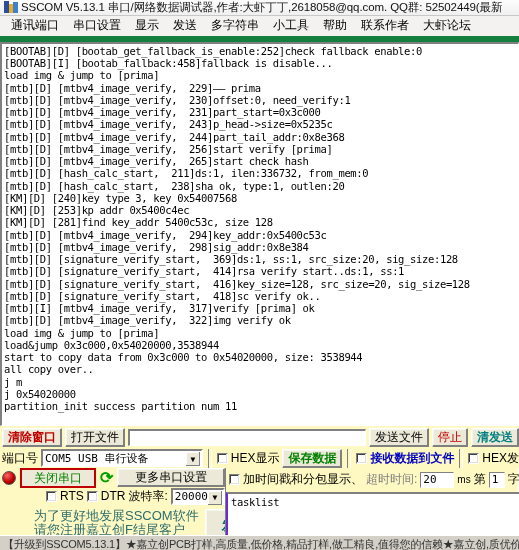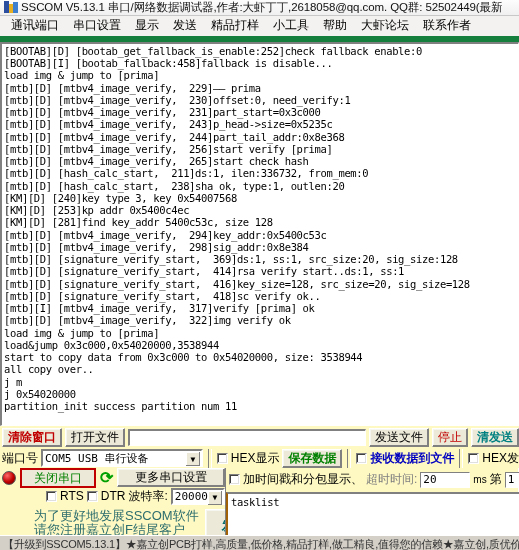--- a/index.html
+++ b/index.html
@@ -281,21 +281,21 @@
     color: #006a6a;
     font-weight: bold;
     font-size: 13px;
     letter-spacing: 6px;
     flex: 0 0 auto;
   }
   .sendbox {
     flex: 1 1 auto;
     background: #ffffff;
     border-top: 2px solid #808080;
-    border-left: 2px solid #a16207;
+    border-left: 2px solid #6d28d9;
     margin: 0;
     font-family: "DejaVu Sans Mono", monospace;
     font-size: 10.5px;
     padding: 2px 0 0 3px;
     box-sizing: border-box;
     overflow: hidden;
     white-space: pre;
     letter-spacing: -0.3px;
   }
   .statusbar {
@@ -305,21 +305,21 @@
     border-top: 1px solid #ffffff;
     overflow: hidden;
     font-size: 11px;
     color: #333;
     white-space: nowrap;
     padding-left: 3px;
     line-height: 16px;
     letter-spacing: -0.2px;
   }
   .numbox {
-    width: 50px; height: 16px;
+    width: 34px; height: 16px;
     background: #fff;
     border-top: 1px solid #808080;
     border-left: 1px solid #808080;
     border-right: 1px solid #fff;
     border-bottom: 1px solid #fff;
     font-size: 11px;
     font-family: "DejaVu Sans Mono", monospace;
     display: flex; align-items: center;
     padding-left: 2px;
     box-sizing: border-box;
@@ -340,25 +340,25 @@
         <span class="b3"></span>
     </span>
     <span class="title-text">SSCOM V5.13.1 串口/网络数据调试器,作者:大虾丁丁,2618058@qq.com. QQ群: 52502449(最新</span>
   </div>
 
   <div class="menubar">
     <div class="menu-item">通讯端口</div>
     <div class="menu-item">串口设置</div>
     <div class="menu-item">显示</div>
     <div class="menu-item">发送</div>
-    <div class="menu-item">精品打样</div>
+    <div class="menu-item">多字符串</div>
     <div class="menu-item">小工具</div>
     <div class="menu-item">帮助</div>
+    <div class="menu-item">联系作者</div>
     <div class="menu-item">大虾论坛</div>
-    <div class="menu-item">联系作者</div>
   </div>
 
   <div class="logwrap">
     <div class="logtext">[BOOTAB][D] [bootab_get_fallback_is_enable:252]check fallback enable:0
 [BOOTAB][I] [bootab_fallback:458]fallback is disable...
 load img &amp; jump to [prima]
 [mtb][D] [mtbv4_image_verify,  229]—— prima
 [mtb][D] [mtbv4_image_verify,  230]offset:0, need_verify:1
 [mtb][D] [mtbv4_image_verify,  231]part_start=0x3c000
 [mtb][D] [mtbv4_image_verify,  243]p_head-&gt;size=0x5235c

